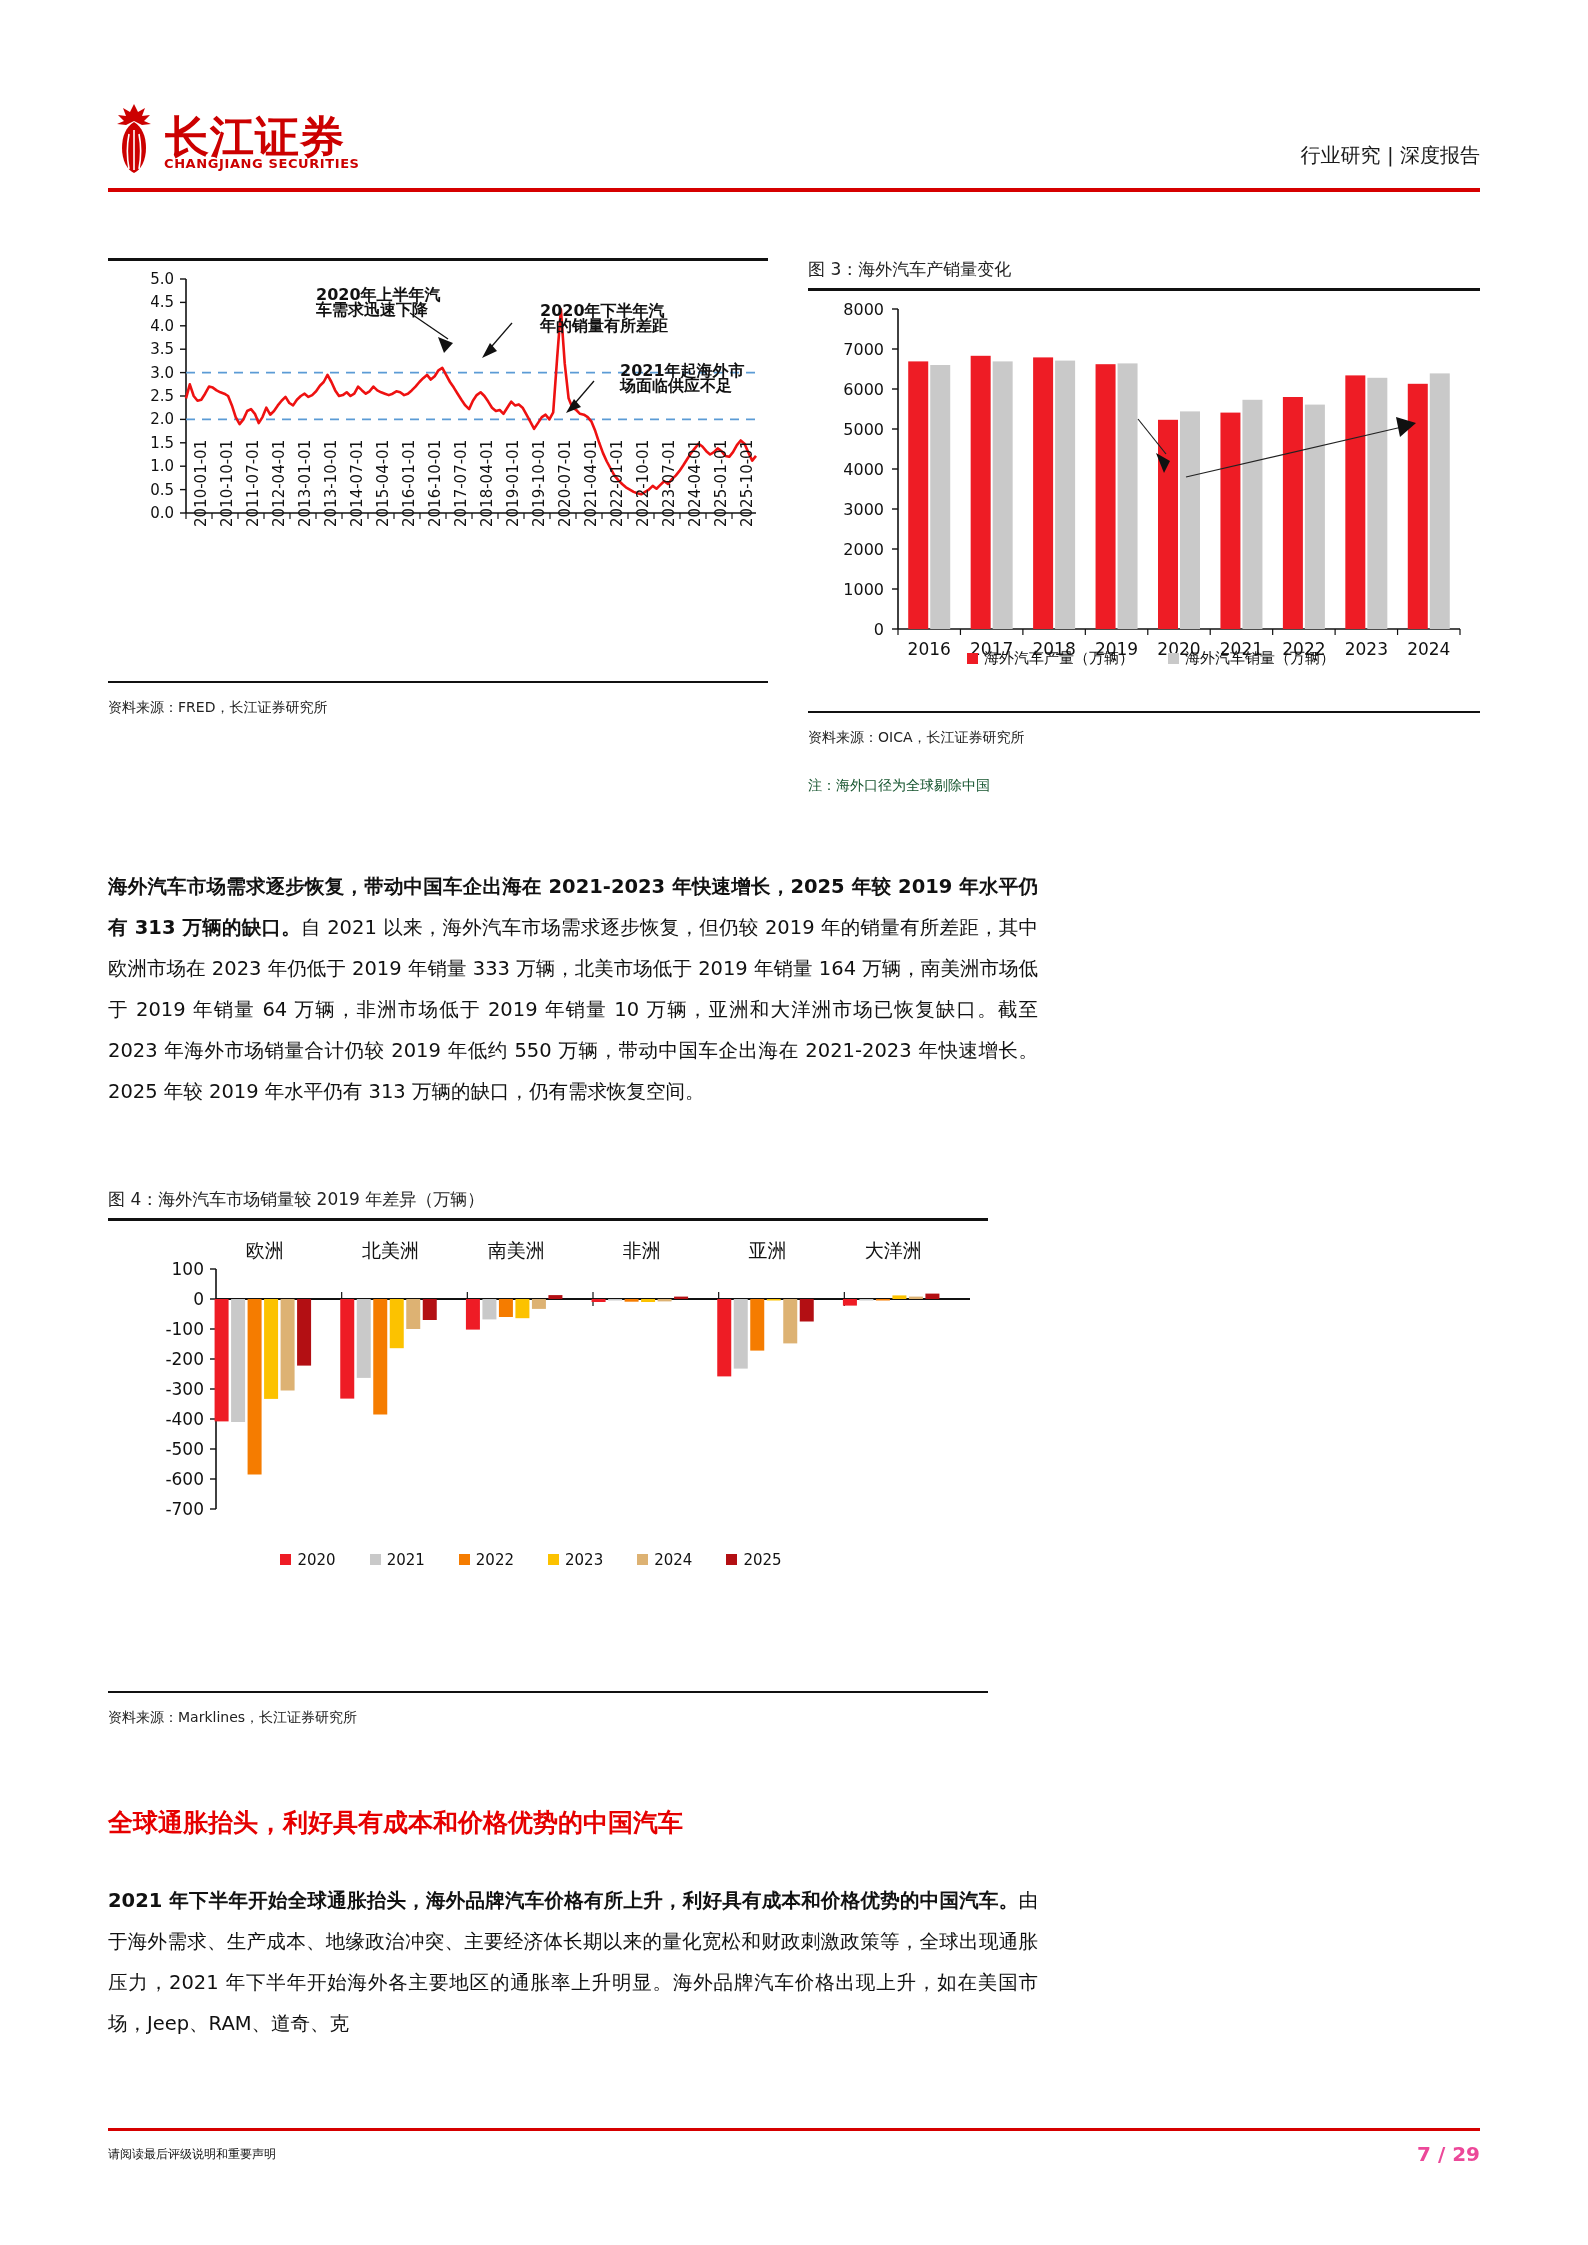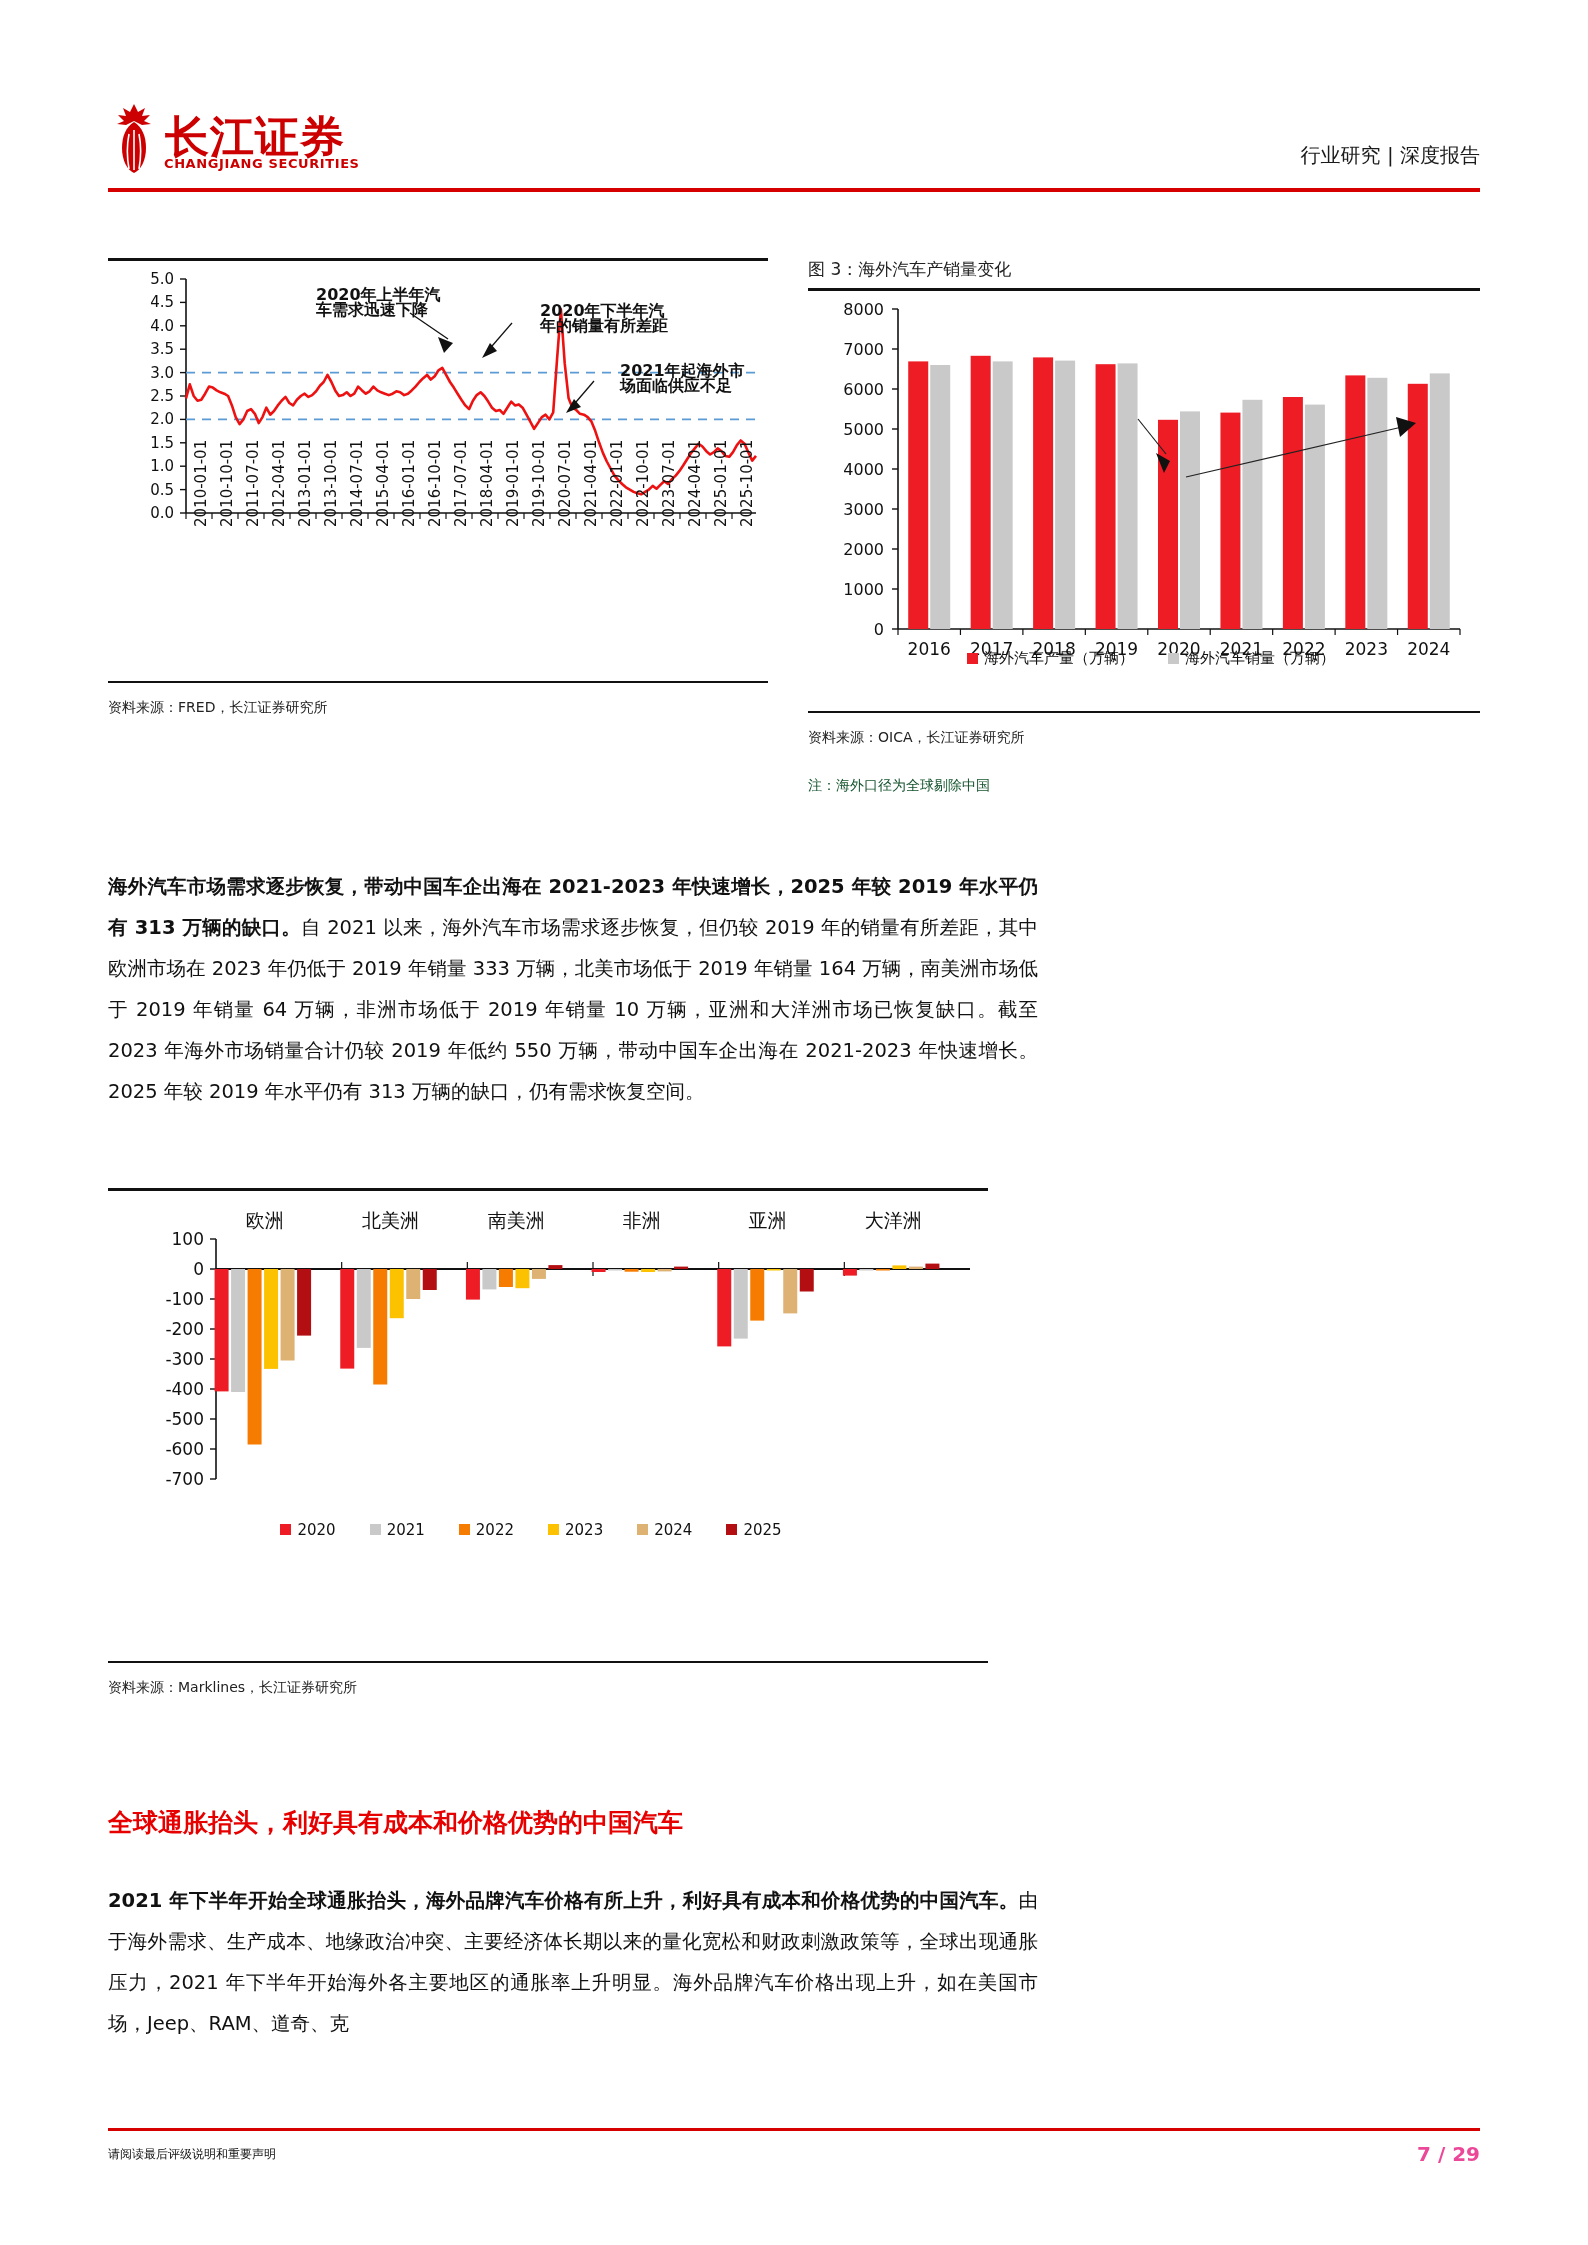--- a/index.html
+++ b/index.html
@@ -358,20 +358,21 @@
     <div class="fig-rule-bot"></div>
     <div class="src-note">资料来源：OICA，长江证券研究所</div>
     <div class="extra-note">注：海外口径为全球剔除中国</div>
   </div>
 
   <div class="para" id="para1">
     <b>海外汽车市场需求逐步恢复，带动中国车企出海在 2021-2023 年快速增长，2025 年较 2019 年水平仍有 313 万辆的缺口。</b><span>自 2021 以来，海外汽车市场需求逐步恢复，但仍较 2019 年的销量有所差距，其中欧洲市场在 2023 年仍低于 2019 年销量 333 万辆，北美市场低于 2019 年销量 164 万辆，南美洲市场低于 2019 年销量 64 万辆，非洲市场低于 2019 年销量 10 万辆，亚洲和大洋洲市场已恢复缺口。截至 2023 年海外市场销量合计仍较 2019 年低约 550 万辆，带动中国车企出海在 2021-2023 年快速增长。2025 年较 2019 年水平仍有 313 万辆的缺口，仍有需求恢复空间。</span>
   </div>
 
   <div id="fig4-box">
+    <div class="fig-title">图 4：海外汽车市场销量较 2019 年差异（万辆）</div>
     <div class="fig-rule"></div>
 
     <div class="chart-area" style="height:470px;">
       <svg width="880" height="470" viewBox="0 0 880 470">
 
         <g id="fig4-grouplabels" font-size="19" fill="#111" text-anchor="middle" font-family="DejaVu Sans, Liberation Sans, sans-serif">
             <text x="156.83333333333334" y="36">欧洲</text>
             <text x="282.5" y="36">北美洲</text>
             <text x="408.1666666666667" y="36">南美洲</text>
             <text x="533.8333333333334" y="36">非洲</text>

